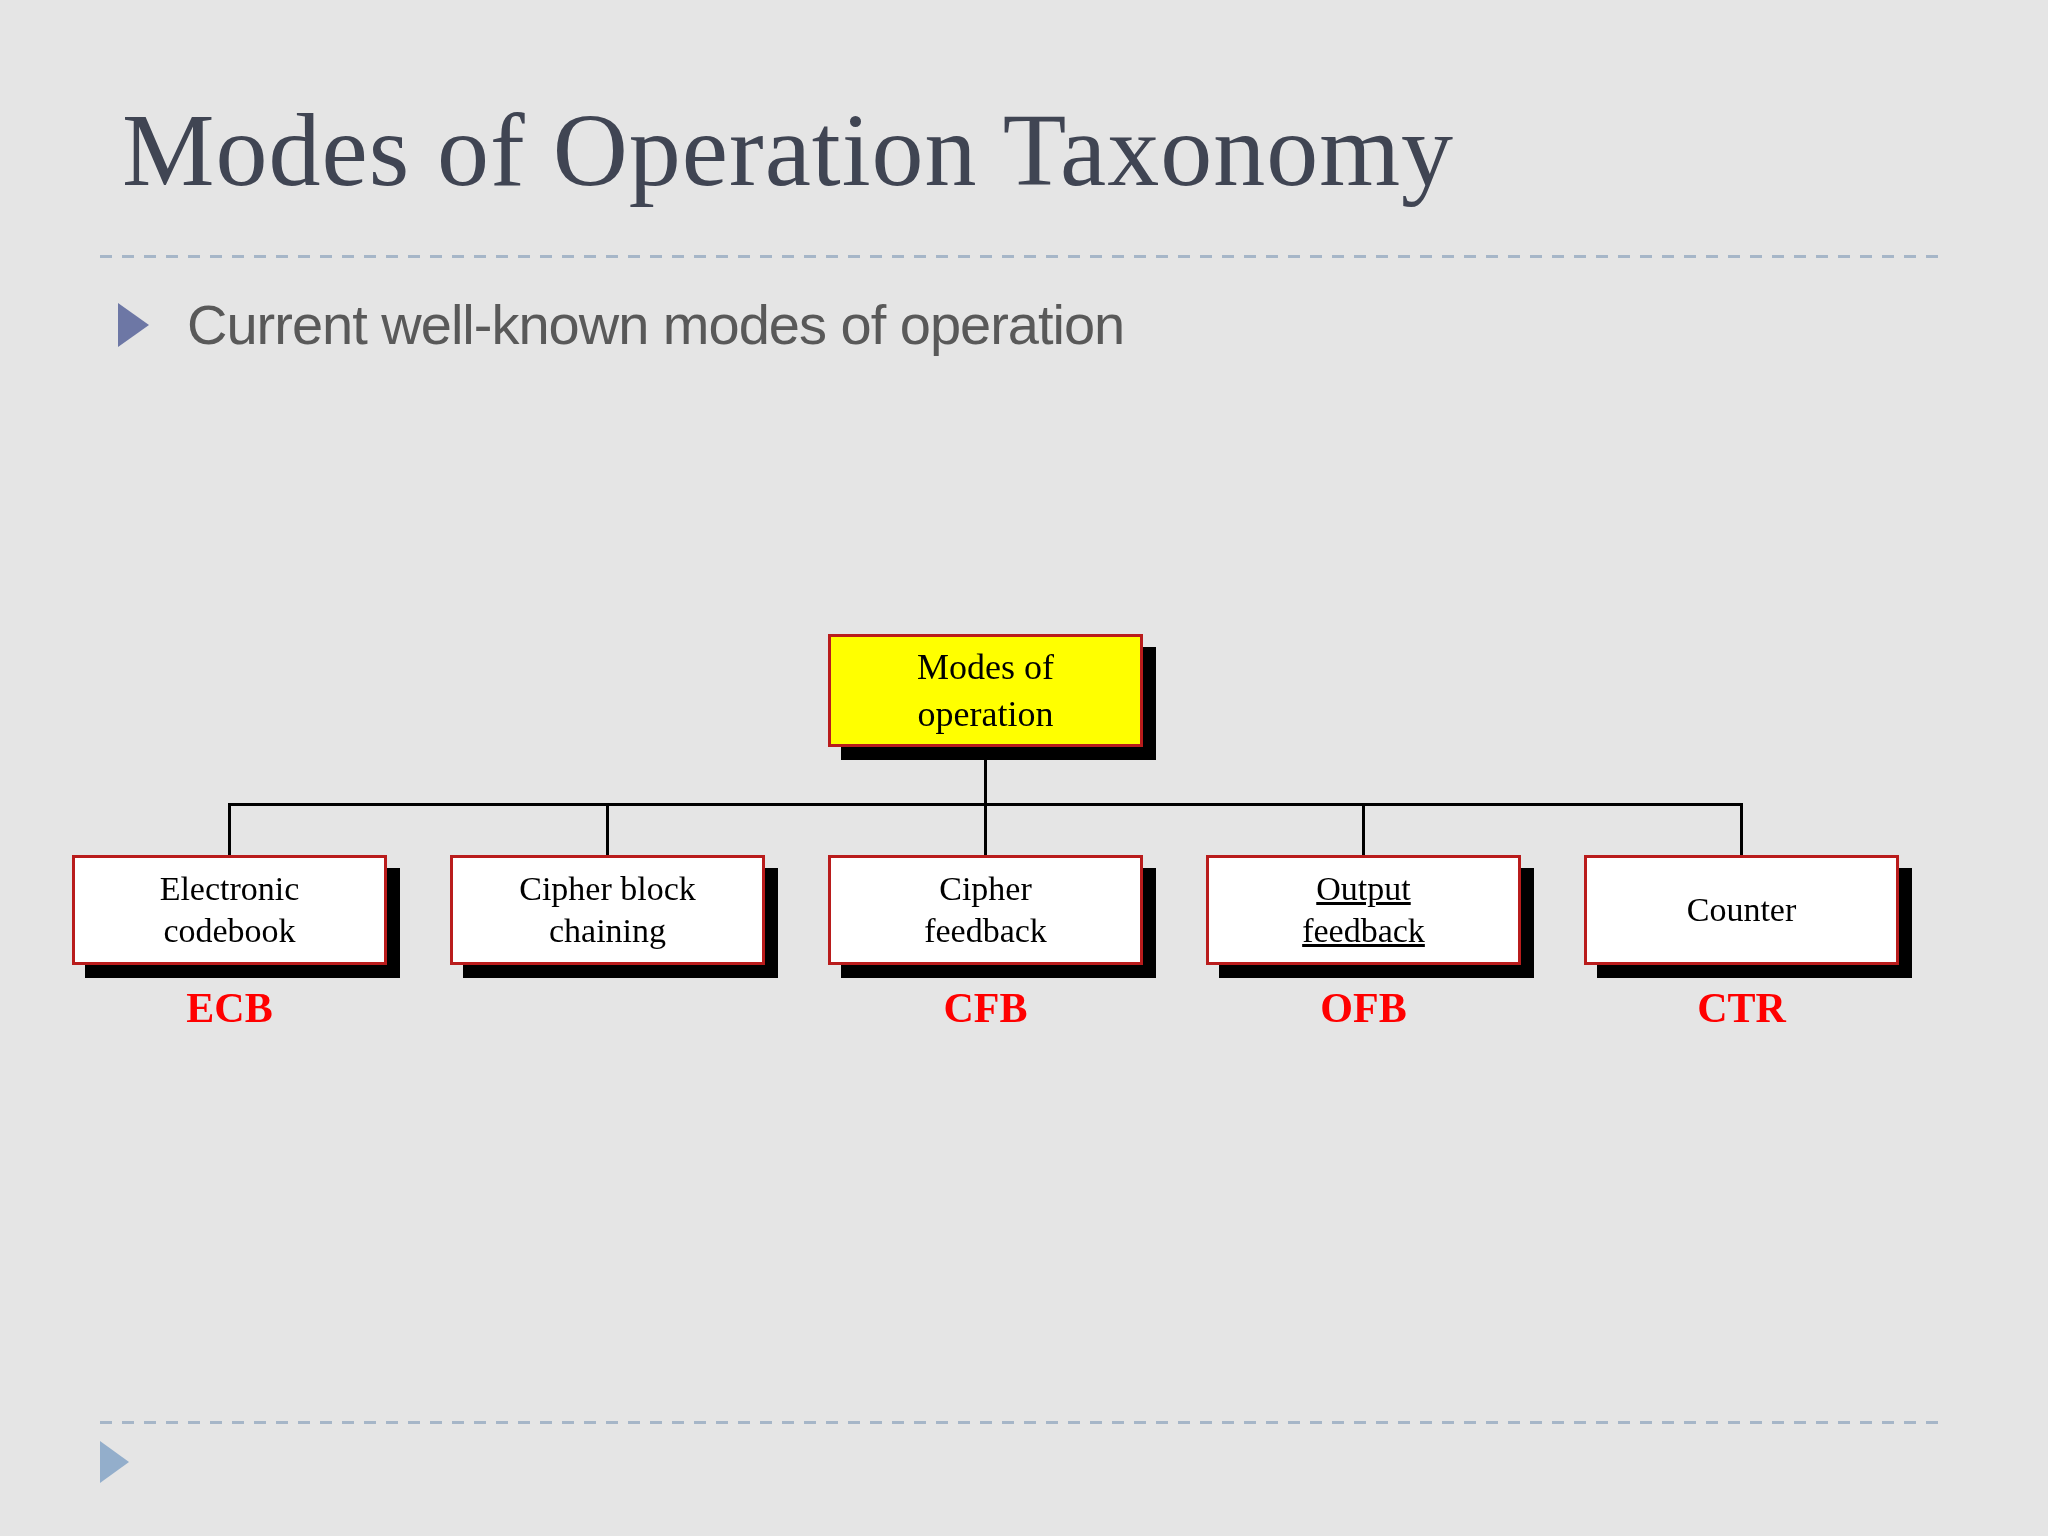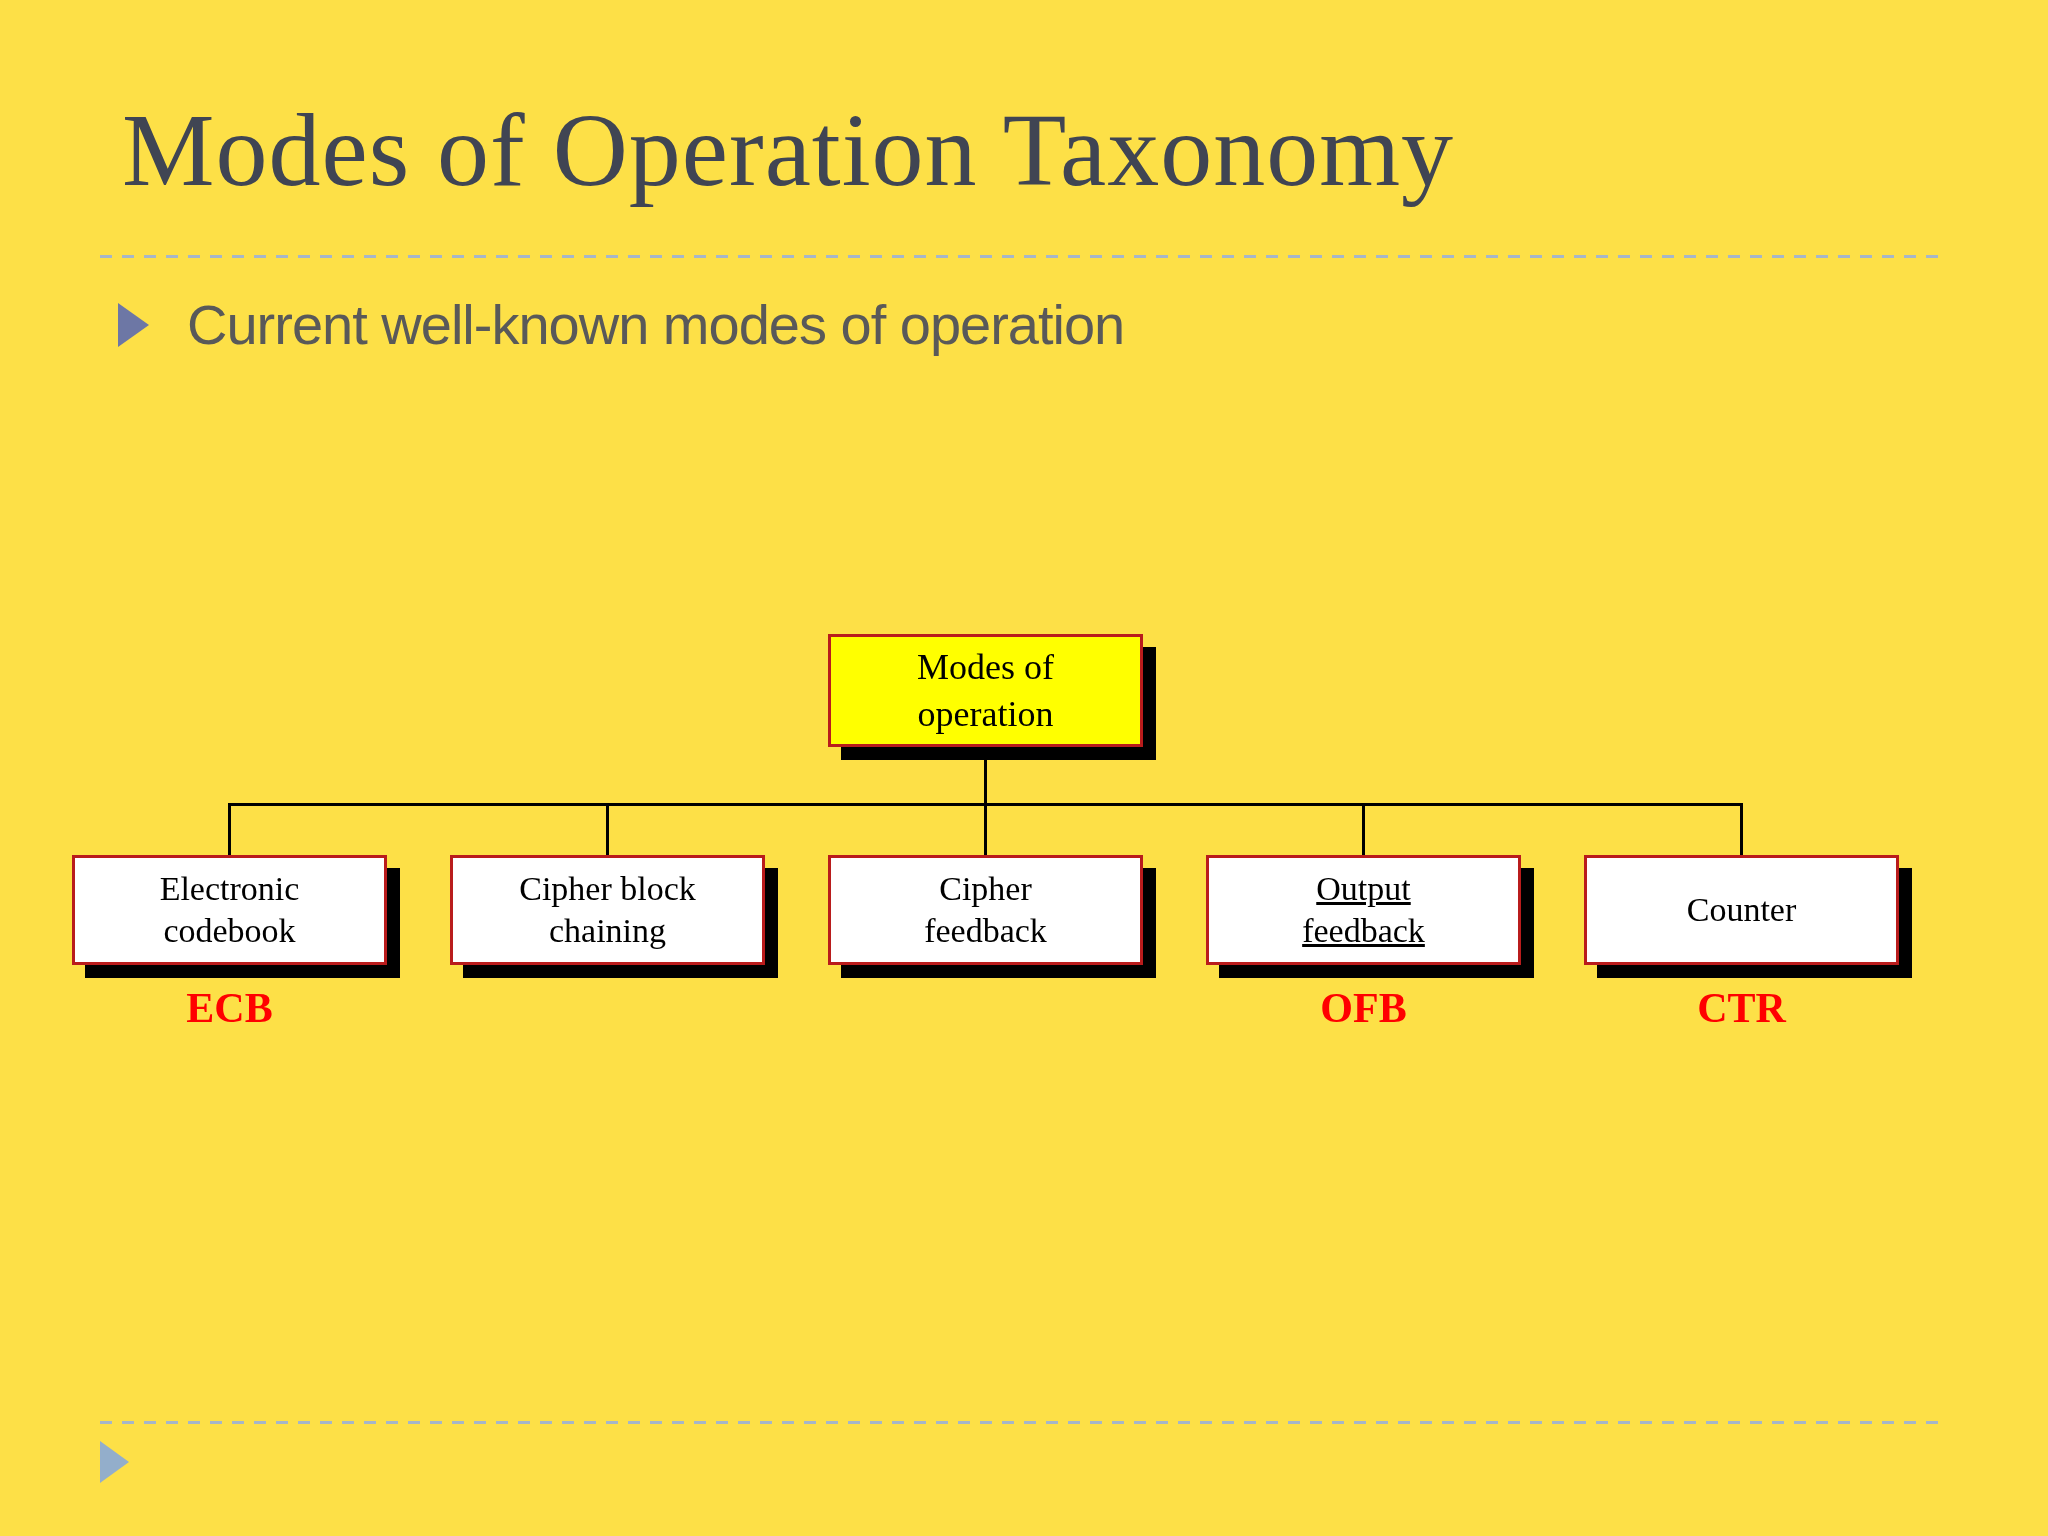--- a/index.html
+++ b/index.html
@@ -1,19 +1,19 @@
 <!DOCTYPE html>
 <html style="--root-fill: #FFFF00; --abbr-color: #FF0000; --title-color: #404553; --bullet-text: #595959; --bullet-marker: #6D77A5; --footer-marker: #93AECB; --rule-color: #A6B6C8;"><head>
 <meta charset="utf-8">
 <style>
   html,body{margin:0;padding:0;background:#fff;}
   .slide{
     position:relative;
     width:2048px;height:1536px;
-    background:#fde047;
+    background:#e5e5e5;
     overflow:hidden;
     font-family:"Liberation Serif", serif;
   }
   .page-title{
     position:absolute;
     left:122px;top:90px;
     font-family:"Liberation Serif", "DejaVu Serif", serif;
     font-weight:400;
     font-size:104px;
     letter-spacing:1px;
@@ -125,20 +125,21 @@
       </div>
       <div class="abbr" style="left: 72px;">ECB</div>
       <div class="node child" style="left: 450px;">
         <div>Cipher block</div>
         <div>chaining</div>
       </div>
       <div class="node child" style="left: 828px;">
         <div>Cipher</div>
         <div>feedback</div>
       </div>
+      <div class="abbr" style="left: 828px;">CFB</div>
       <div class="node child" style="left: 1206px; text-decoration: underline;">
         <div>Output</div>
         <div>feedback</div>
       </div>
       <div class="abbr" style="left: 1206px;">OFB</div>
       <div class="node child" style="left: 1584px;">
         <div>Counter</div>
       </div>
       <div class="abbr" style="left: 1584px;">CTR</div>
     </div>

